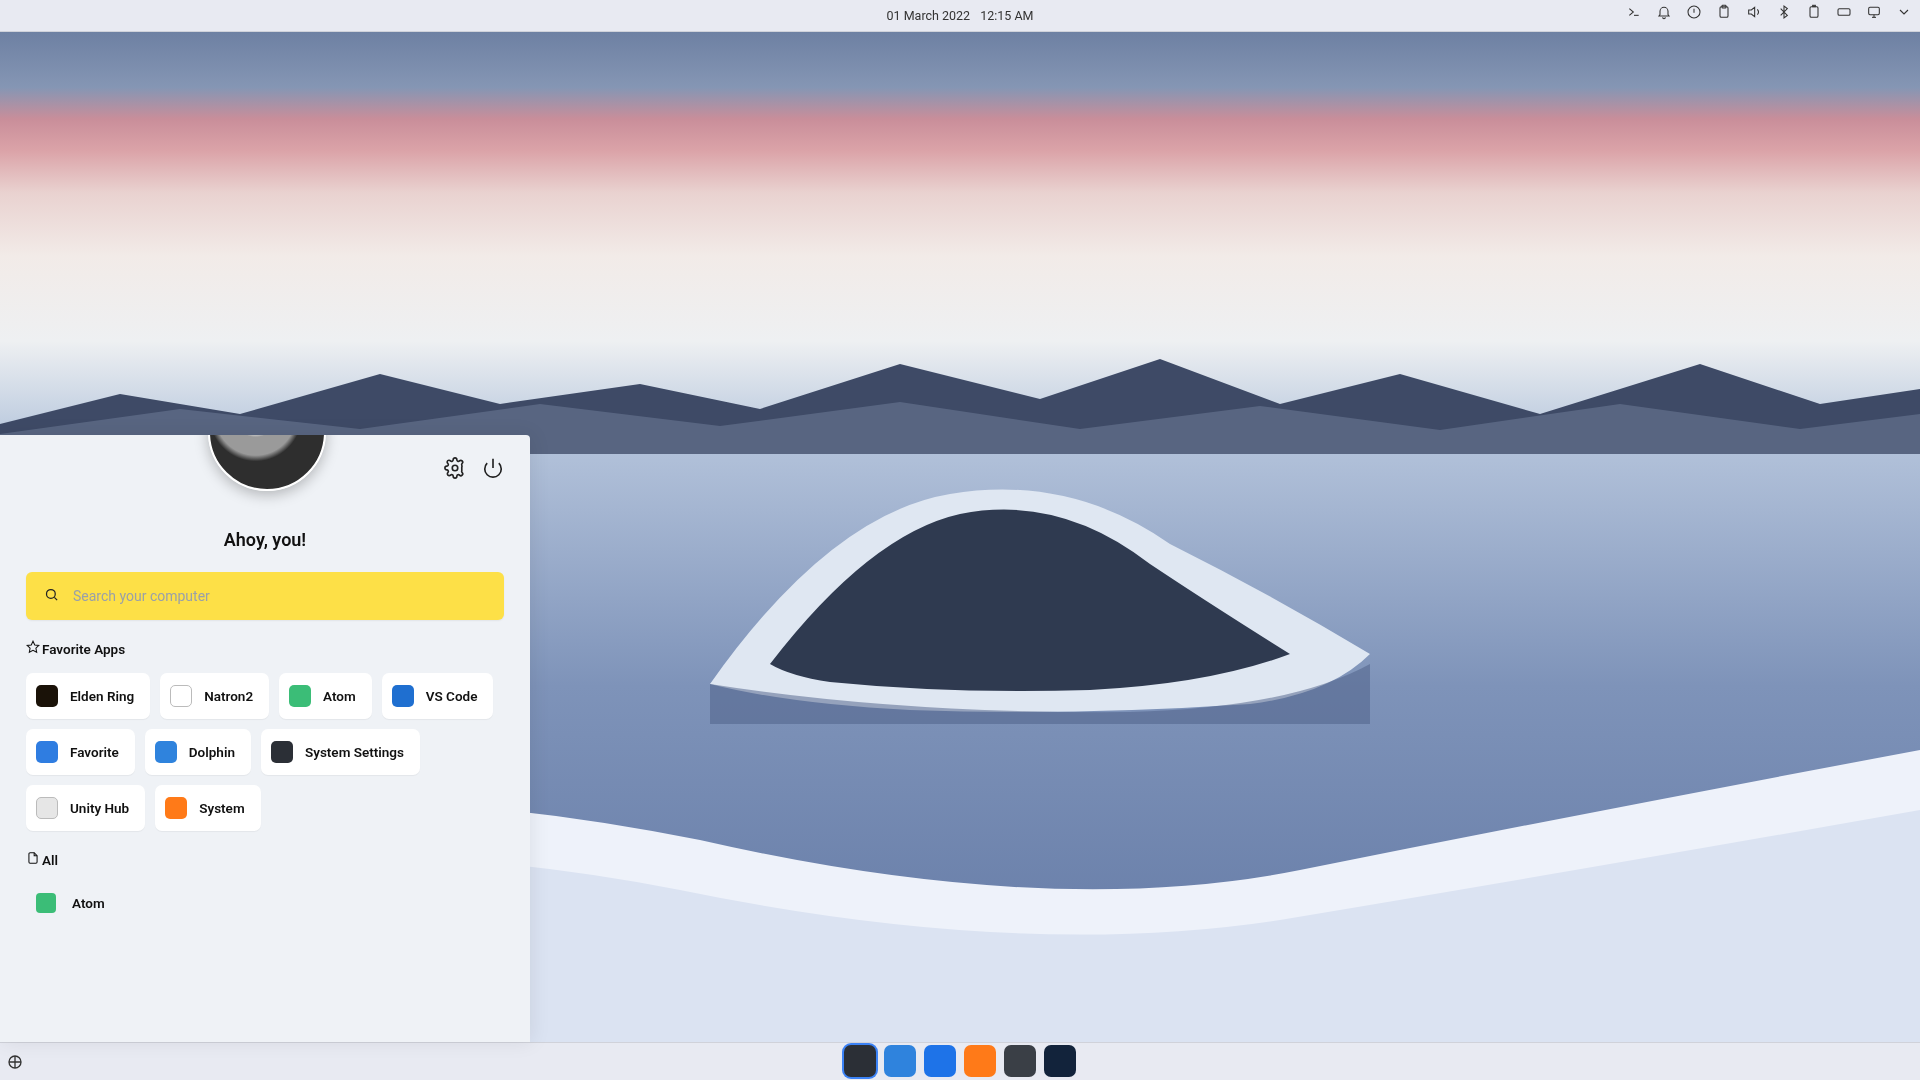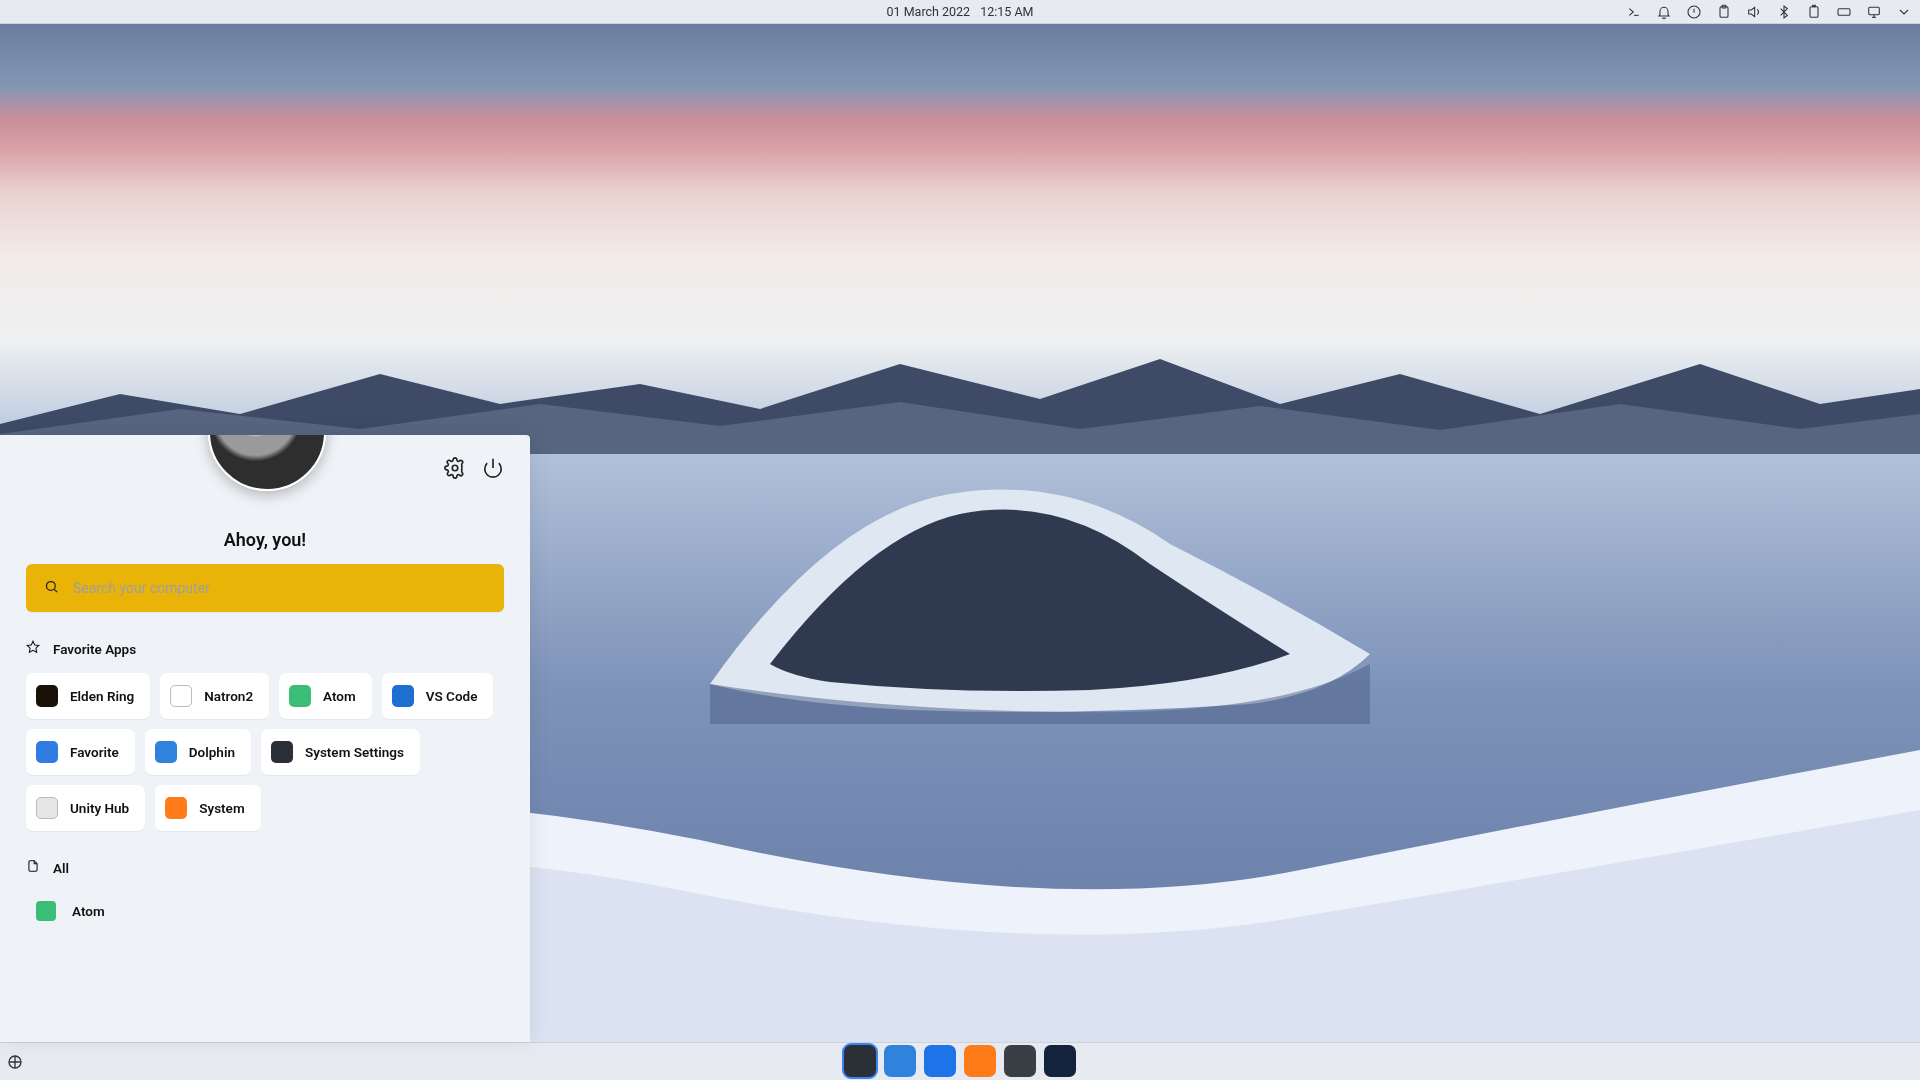--- a/index.html
+++ b/index.html
@@ -1,21 +1,21 @@
 <!DOCTYPE html>
 <html><head>
 <meta charset="utf-8">
 <style>
   * { margin: 0; padding: 0; box-sizing: border-box; font-family: -apple-system, BlinkMacSystemFont, "Segoe UI", Roboto, sans-serif; }
   html, body { width: 1920px; height: 1080px; overflow: hidden; }
   body { position: relative; }
 
   
   .top-panel {
-    position: absolute; top:0; left:0; right:0; height:24px;
+    position: absolute; top:0; left:0; right:0; height:32px;
     background:#e8eaf2; display:flex; align-items:center; justify-content:center;
     font-size:12.5px; color:#333; z-index:10; border-bottom:1px solid #d0d2da;
   }
   .top-panel .clock { display:flex; gap:10px; }
   .top-panel .tray {
     position:absolute; right:8px; top:0; height:24px; display:flex; align-items:center;
     gap:14px; color:#444;
   }
   .tray-icon { width:16px; height:16px; display:flex; align-items:center; justify-content:center; cursor:pointer;}
   .tray-icon svg { width:16px; height:16px; stroke:#333; fill:none; stroke-width:1.6; }
@@ -83,34 +83,34 @@
     background:radial-gradient(circle at 40% 35%, #e6e6e6 0 18%, #9a9a9a 22% 40%, #2e2e2e 46% 100%);
     box-shadow:0 4px 14px rgba(0,0,0,.25); border:2px solid #fff;
     z-index:40;
   }
   .menu-header {
     position:relative; height:66px; display:flex; justify-content:flex-end; align-items:flex-start;
   }
   .menu-header .icon-btn { width:22px; height:22px; margin-left:16px; cursor:pointer; }
   .menu-header .icon-btn svg { width:22px; height:22px; stroke:#222; fill:none; stroke-width:1.8; }
   .greeting {
-    text-align:center; font-size:18px; font-weight:600; color:#111; margin-top:6px; margin-bottom:14px;
+    text-align:center; font-size:18px; font-weight:600; color:#111; margin-top:6px; margin-bottom:22px;
   }
   .search-box {
-    background:#eab308; border-radius:6px; height:48px; display:flex; align-items:center;
+    background:#fde047; border-radius:6px; height:48px; display:flex; align-items:center;
     padding:0 18px; gap:14px; box-shadow:0 1px 2px rgba(0,0,0,.06);
   }
   .search-box svg { width:15px; height:15px; stroke:#222; fill:none; stroke-width:2; }
   .search-box input {
     border:none; outline:none; flex:1; font-size:14px; color:#333; background:transparent;
   }
   .search-box input::placeholder { color:#9aa0a8; }
 
   .section-head {
-    display:flex; align-items:flex-end; gap:13px; margin-top:28px; margin-bottom:16px;
+    display:flex; align-items:flex-end; gap:2px; margin-top:20px; margin-bottom:16px;
     font-size:13.5px; font-weight:600; color:#111;
   }
   .section-head svg { width:14px; height:14px; stroke:#111; fill:none; stroke-width:1.8;}
   .fav-grid { display:flex; flex-wrap:wrap; gap:10px; }
   .fav {
     background:#fff; border-radius:7px; height:46px; display:flex; align-items:center;
     padding:0 16px 0 10px; gap:12px; font-size:13.5px; font-weight:600; color:#111;
     cursor:pointer; box-shadow:0 1px 1px rgba(0,0,0,.05);
   }
   .fav .ficon { width:22px; height:22px; border-radius:5px; display:flex; align-items:center; justify-content:center; font-size:13px; color:#fff;}

